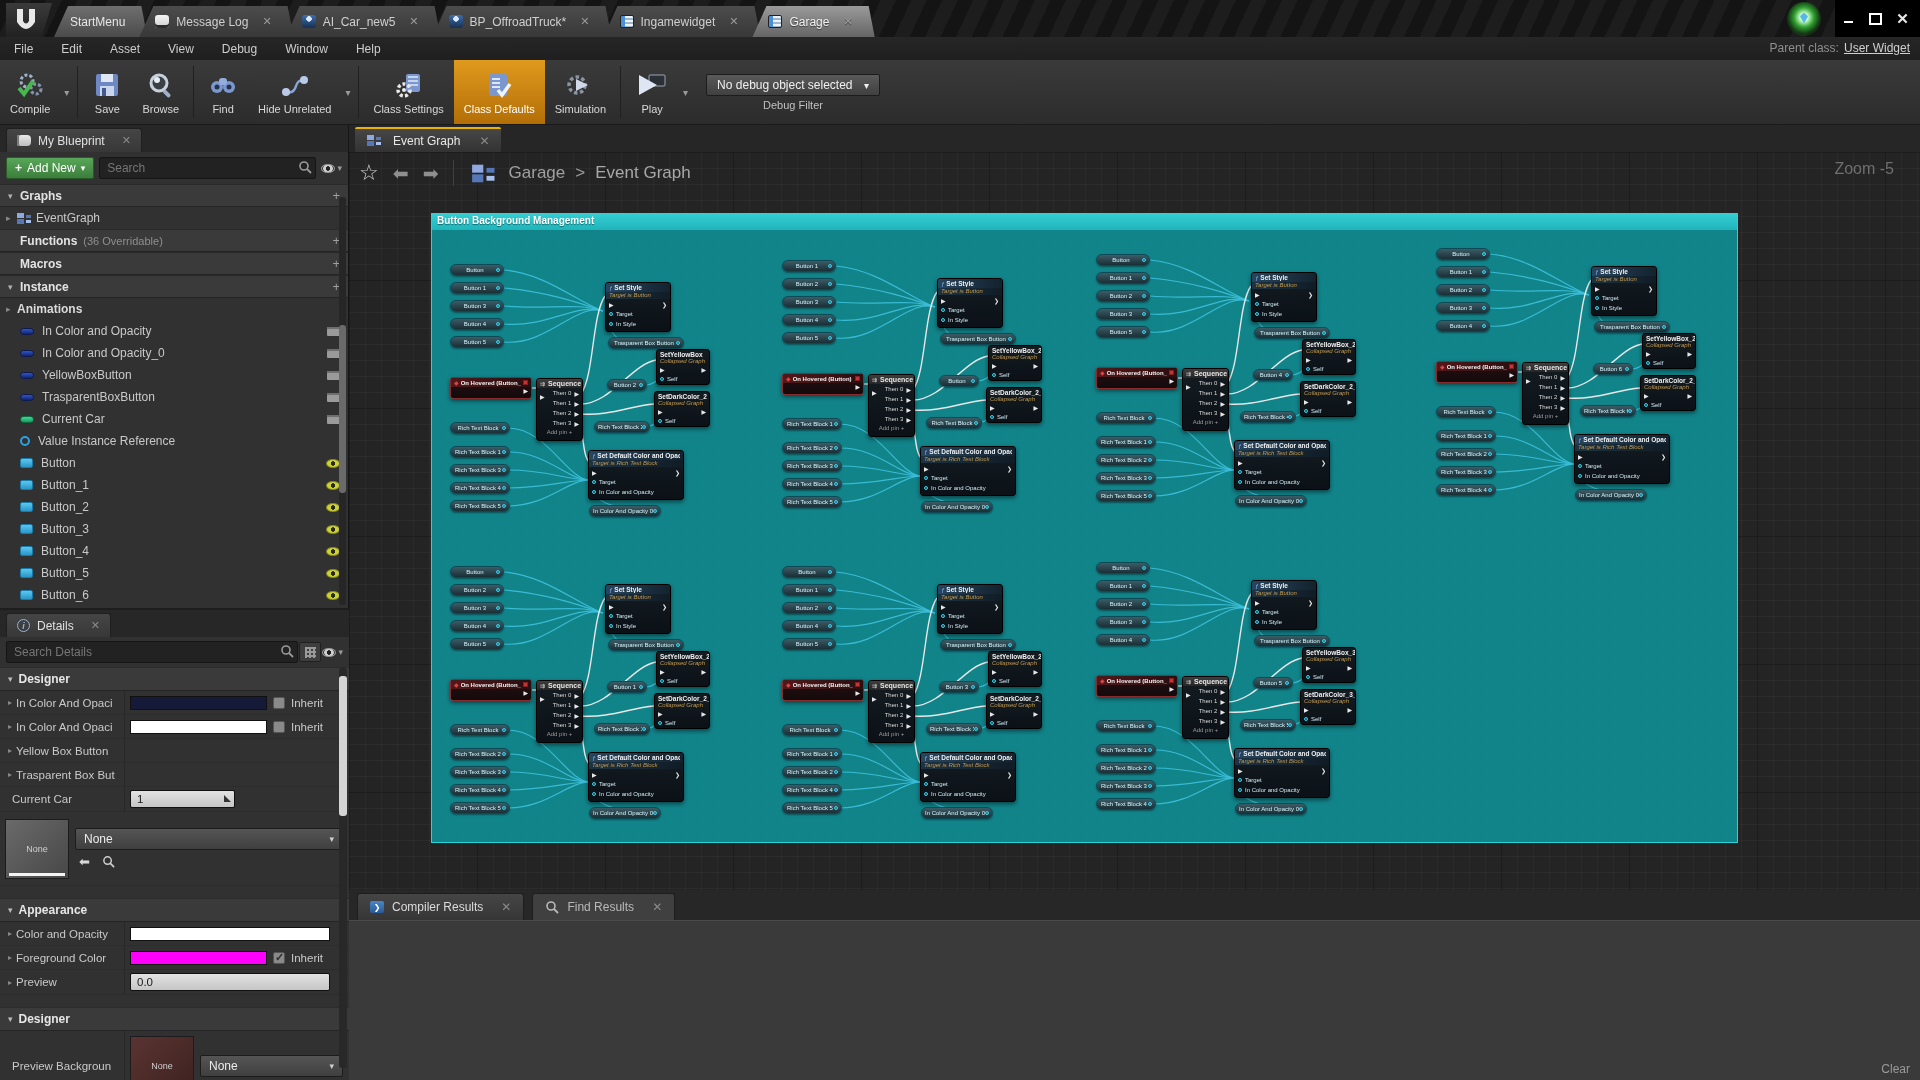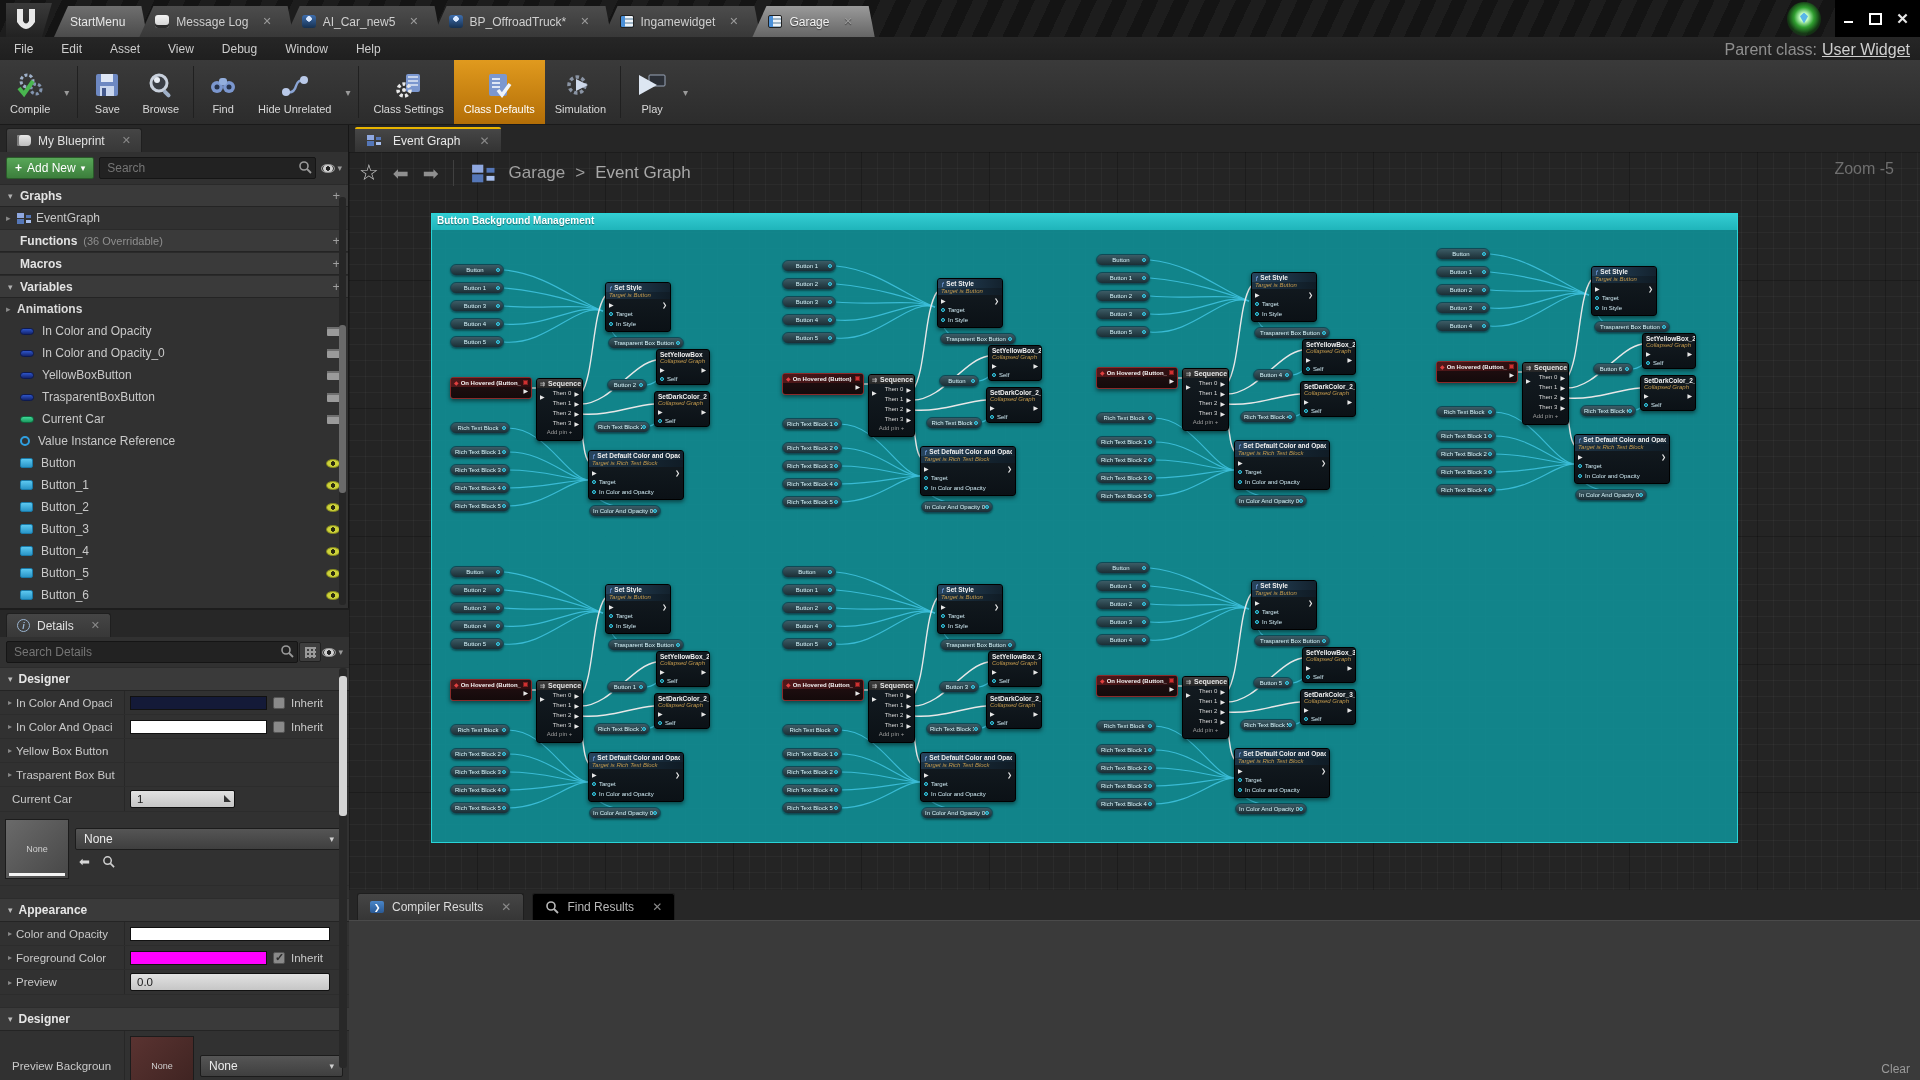--- a/index.html
+++ b/index.html
@@ -30,21 +30,21 @@
   .winbtns { display:flex; height:37px; align-items:center; padding-right:4px; background:#000; }
   .wbtn { width:25px; height:23px; margin:0 1px; color:#e8e8e8; font-size:12px; display:flex; align-items:center; justify-content:center; cursor:pointer; }
   .wbtn span { pointer-events:none; }
   .wbtn.min::after { content:""; width:9px; height:2px; background:#fff; margin-top:7px; }
   .wbtn.max::after { content:""; width:9px; height:8px; border:2px solid #fff; }
   .wbtn.close { font-size:15px; font-weight:bold; }
 
   
   .menubar { position:absolute; left:0; top:37px; width:100%; height:23px; background:linear-gradient(#262626,#1f1f1f); display:flex; align-items:center; }
   .menu-item { color:#cdcdcd; font-size:12px; padding:0 14px; cursor:pointer; }
-  .parent-class { position:absolute; right:10px; top:4px; font-size:16px; color:#8f8f8f; }
+  .parent-class { position:absolute; right:10px; top:4px; font-size:12px; color:#8f8f8f; }
   .parent-class b { color:#cfcfcf; font-weight:normal; text-decoration:underline; margin-left:5px; cursor:pointer; }
 
   
   .toolbar { position:absolute; left:0; top:60px; width:100%; height:65px; background:linear-gradient(#3a3a3a,#2c2c2c); border-bottom:1px solid #1a1a1a; display:flex; align-items:stretch; }
   .tbtn { display:flex; flex-direction:column; align-items:center; justify-content:center; padding:4px 10px 3px; color:#d8d8d8; font-size:11px; cursor:pointer; gap:3px; }
   .tbtn svg { display:block; }
   .tbtn.orange { background:linear-gradient(#e09a1e,#b36e07); color:#fff; }
   .tsep { width:1px; background:#202020; margin:6px 4px; }
   .tcaret { align-self:center; color:#9a9a9a; font-size:10px; padding:0 4px; cursor:pointer; }
   .debug-filter { display:flex; flex-direction:column; align-items:center; justify-content:center; gap:3px; margin-left:14px; }
@@ -180,21 +180,21 @@
   .srow { display:flex; justify-content:flex-end; gap:3px; align-items:center; color:#d8d8d8; font-size:6px; height:10px; padding:0 3px; }
   .sadd { text-align:center; color:#9a9a9a; font-size:6px; padding-top:1px; }
   .seqin { position:absolute; left:3px; top:14px; }
   .coln .ct { color:#f0f0f0; font-size:6.5px; font-weight:bold; padding:1px 3px 0; white-space:nowrap; overflow:hidden; }
   .coln .cs { color:#c49a4d; font-size:6px; font-style:italic; padding:0 3px; }
 
   
   .dock { position:absolute; left:0; top:765px; width:1571px; height:190px; background:#2a2a2a; }
   .dock .tabs { height:30px; display:flex; align-items:flex-end; background:#272727; }
   .dtab { height:27px; display:flex; align-items:center; gap:8px; padding:0 12px; font-size:12px; color:#dcdcdc; background:linear-gradient(#454545,#363636); border-radius:3px 3px 0 0; margin-left:8px; border:1px solid #1e1e1e; border-bottom:none; cursor:pointer; }
-  .dtab.inactive { background:#000000; color:#b8b8b8; }
+  .dtab.inactive { background:#404040; color:#b8b8b8; }
   .dtab .x { color:#8a8a8a; margin-left:10px; }
   .dock .body { position:absolute; left:0; top:30px; right:0; bottom:0; background:#3a3a3a; border-top:1px solid #4a4a4a; }
   .clear-btn { position:absolute; right:10px; bottom:4px; color:#9a9a9a; font-size:12px; cursor:pointer; }
   .icon-terminal { width:14px; height:12px; background:linear-gradient(#4a86c8,#2a5a96); border-radius:2px; color:#fff; font-size:8px; display:flex; align-items:center; justify-content:center; }
 </style>
 </head>
 <body>
 
 <div class="app">
 
@@ -336,20 +336,27 @@
     </div>
     <div class="tsep"></div>
     <div class="tbtn">
       <svg width="34" height="30" viewBox="0 0 34 30">
           <rect x="14" y="5" width="16" height="11" rx="1" fill="#2b2f36" stroke="#9aa6b8"></rect>
           <path d="M4 5 l18 10 -18 10 Z" fill="#dde6f2"></path>
         </svg>
       <span>Play</span>
     </div>
     <div class="tcaret">▾</div>
+    <div class="debug-filter">
+      <div class="df-select">
+        <span>No debug object selected</span>
+        <span class="car">▾</span>
+      </div>
+      <div class="df-label">Debug Filter</div>
+    </div>
     <div class="mode-switch">
       <div class="mode">
         <svg width="30" height="26" viewBox="0 0 30 26">
             <rect x="3" y="6" width="18" height="14" rx="1" fill="#dfeefb" stroke="#f0f0f0" transform="rotate(-4 12 13)"></rect>
             <rect x="14" y="2" width="5" height="16" rx="1.5" fill="#9fc4e8" transform="rotate(38 16 10)"></rect>
           </svg>
         <span>Designer</span>
       </div>
       <span class="mode-sep">❯</span>
       <div class="mode graph">
@@ -410,21 +417,21 @@
           <span class="note">(36 Overridable)</span>
           <span class="plus">+</span>
         </div>
         <div class="sec">
           <span class="exp"></span>
           <b>Macros</b>
           <span class="plus">+</span>
         </div>
         <div class="sec">
           <span class="exp">▾</span>
-          <b>Variables</b>
+          <b>Instance</b>
           <span class="plus">+</span>
         </div>
         <div class="trow">
           <span class="exp">▸</span>
           <b style="color:#dadada">Animations</b>
         </div>
         <div id="var-list">
             <div class="vrow">
               <i class="vpin lc"></i>
               <span class="vname">In Color and Opacity</span>

